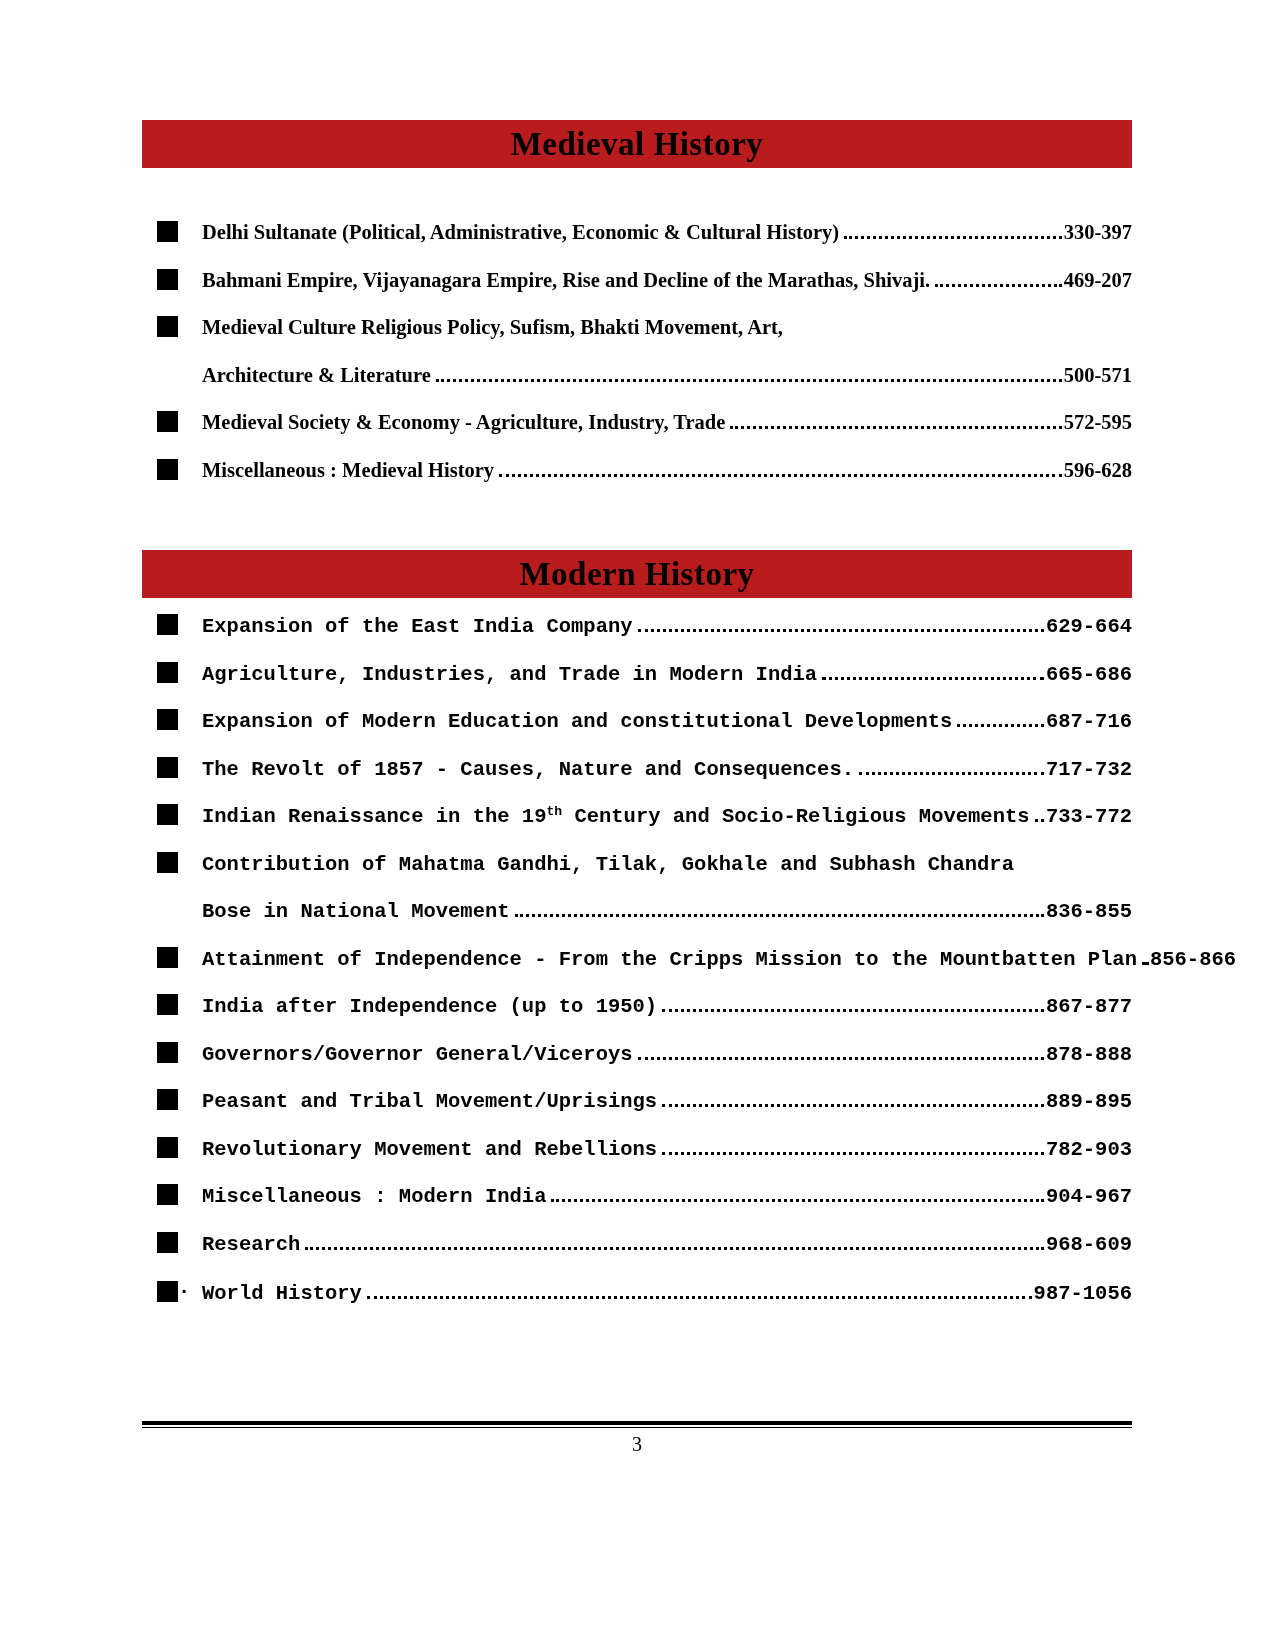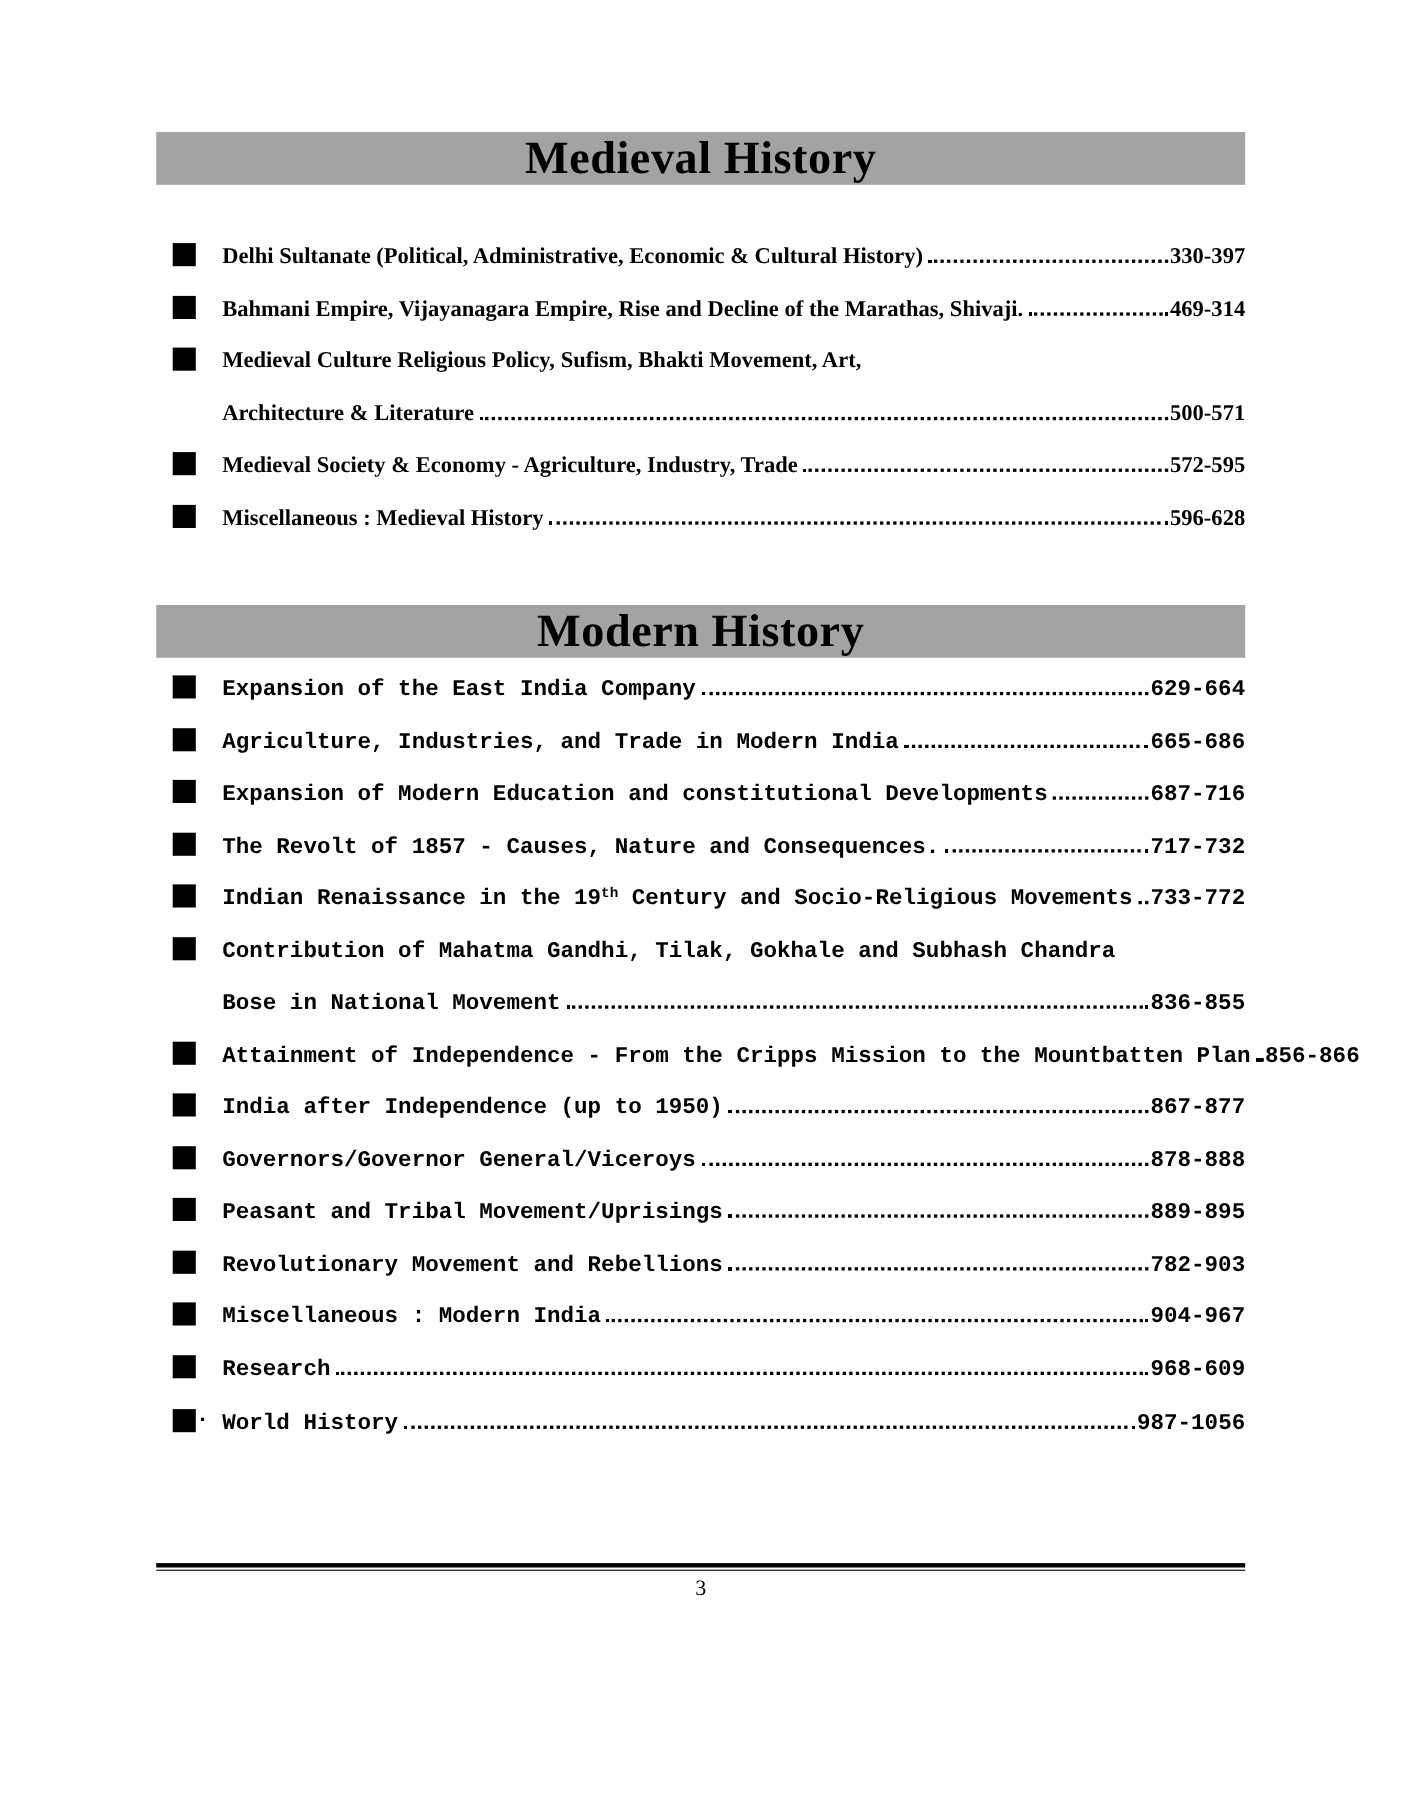--- a/index.html
+++ b/index.html
@@ -12,24 +12,24 @@
     overflow: hidden;
   }
   .page {
     width: 990px;
     margin-left: 142px;
     padding-top: 120px;
     box-sizing: border-box;
   }
   .banner {
     height: 48px;
-    background: #a3a3a3;
+    background: #b91c1c;
     text-align: center;
     line-height: 48px;
-    font-size: 42px;
+    font-size: 33px;
     font-weight: bold;
     letter-spacing: 0.5px;
   }
   .banner.modern { margin-top: 47px; }
   .toc { margin-top: 50px; }
   .toc.modern-list { margin-top: 13px; font-family: Liberation Mono, monospace; }
   .row {
     display: flex;
     align-items: baseline;
     height: 47.5px;
@@ -95,21 +95,21 @@
       <span class="pages">330-397</span>
     </div>
 
 
     <div class="row">
       <span class="bullet-cell">
           <span class="bullet"></span>
         </span>
       <span class="entry-text">Bahmani Empire, Vijayanagara Empire, Rise and Decline of the Marathas, Shivaji. </span>
       <span class="leader"></span>
-      <span class="pages">469-314</span>
+      <span class="pages">469-207</span>
     </div>
 
     <div class="row">
       <span class="bullet-cell">
           <span class="bullet"></span>
         </span>
       <span class="entry-text">Medieval Culture Religious Policy, Sufism, Bhakti Movement, Art,</span>
     </div>
     <div class="row">
       <span class="bullet-cell spacer">

